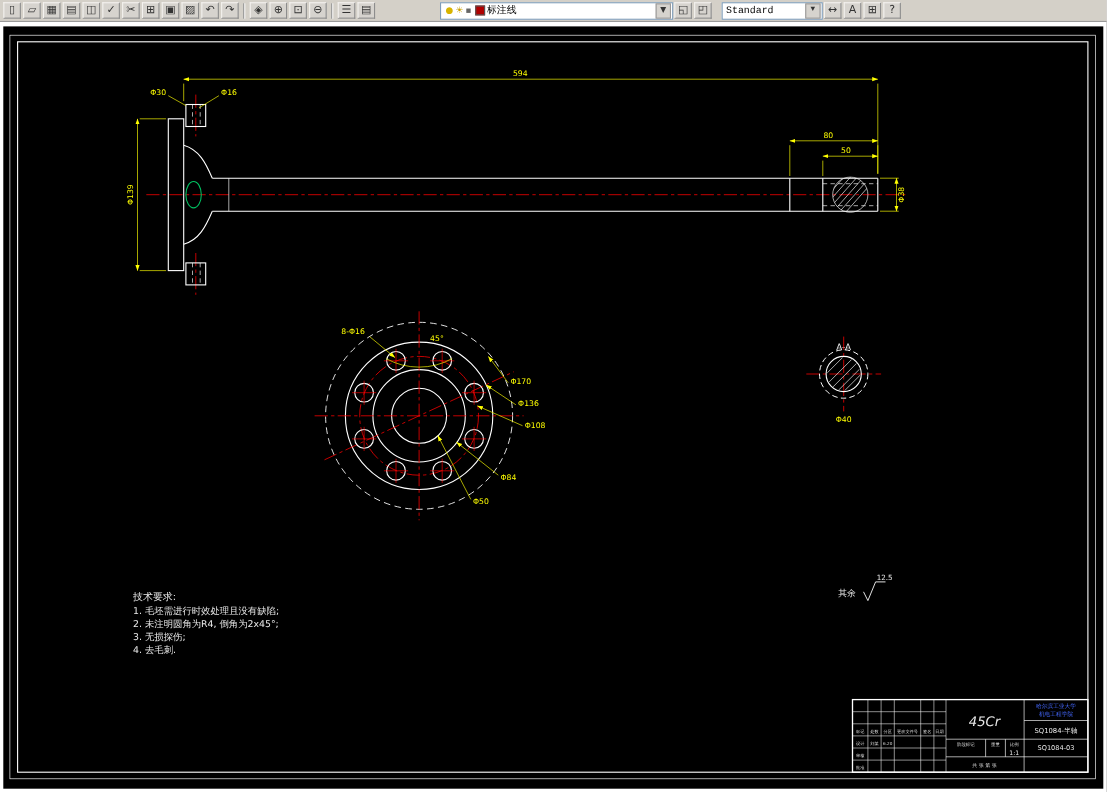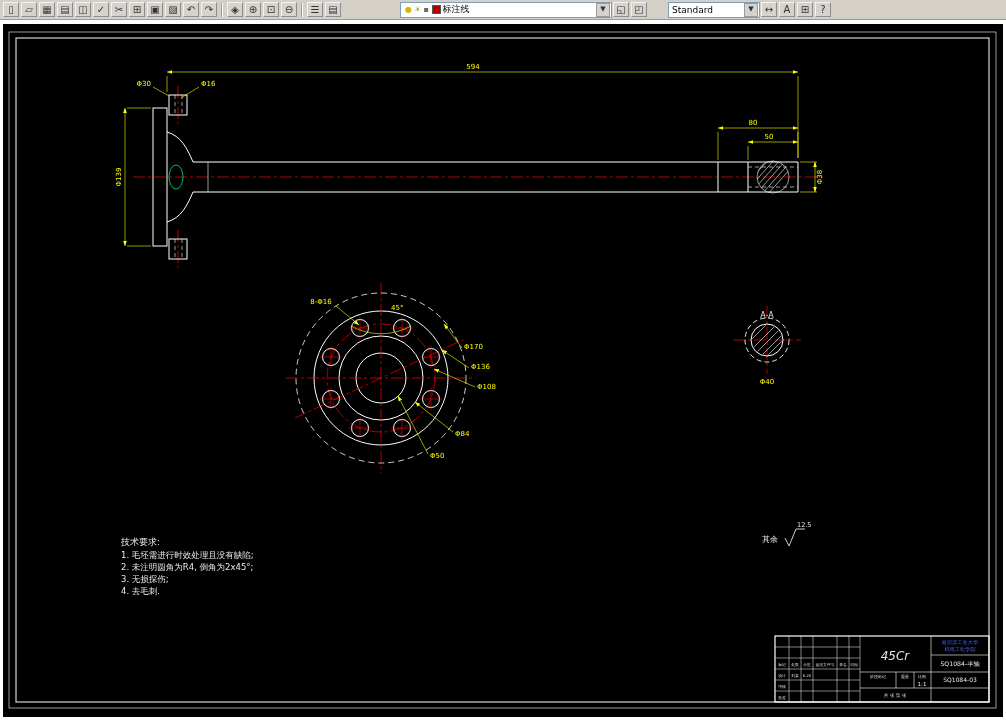--- a/index.html
+++ b/index.html
@@ -11,21 +11,21 @@
   .tbi{width:16px;height:15px;margin:0 1px;background:#d6d3ce;color:#333;font-size:10px;line-height:14px;
     text-align:center;border:1px solid;border-color:#f4f2ef #8d8d8d #8d8d8d #f4f2ef;box-sizing:border-box;
     overflow:hidden;cursor:default;}
   .sep{width:0;height:14px;border-left:1px solid #9a9a9a;border-right:1px solid #ffffff;margin:0 3px;}
   .combo{height:16px;background:#ffffff;border:1px solid #7f9db9;display:flex;align-items:center;
     font-size:9px;color:#000;padding:0 1px 0 3px;box-sizing:border-box;}
   .combo .ctext{flex:1;white-space:nowrap;overflow:hidden;}
   .combo .arrow{width:12px;height:12px;background:#d6d3ce;border:1px solid #9a9a9a;font-size:7px;
     line-height:11px;text-align:center;color:#333;margin-left:3px;}
   .layer-combo{width:212px;margin-left:58px;}
-  .std-combo{width:92px;margin-left:20px;}
+  .std-combo{width:92px;margin-left:8px;font-family:Liberation Mono, monospace;}
   .mini{font-size:8px;line-height:14px;margin:0 1px;}
   .mini.on{color:#d8b400;} .mini.sun{color:#c8a000;} .mini.lock{color:#666;}
   .chip{width:7px;height:7px;background:#b00000;border:1px solid #555;margin:0 2px;}
   
   .canvas{position:absolute;left:3px;top:24px;width:1000px;height:693px;background:#000;}
   svg text{font-family:"DejaVu Sans",sans-serif;}
   .geo{stroke:#ffffff;stroke-width:1;fill:none;}
   .geothin{stroke:#ffffff;stroke-width:.6;fill:none;}
   .hid{stroke:#ffffff;stroke-width:.6;fill:none;stroke-dasharray:4 3;}
   .cl{stroke:#ff0000;stroke-width:.7;fill:none;stroke-dasharray:12 3 3 3;}

